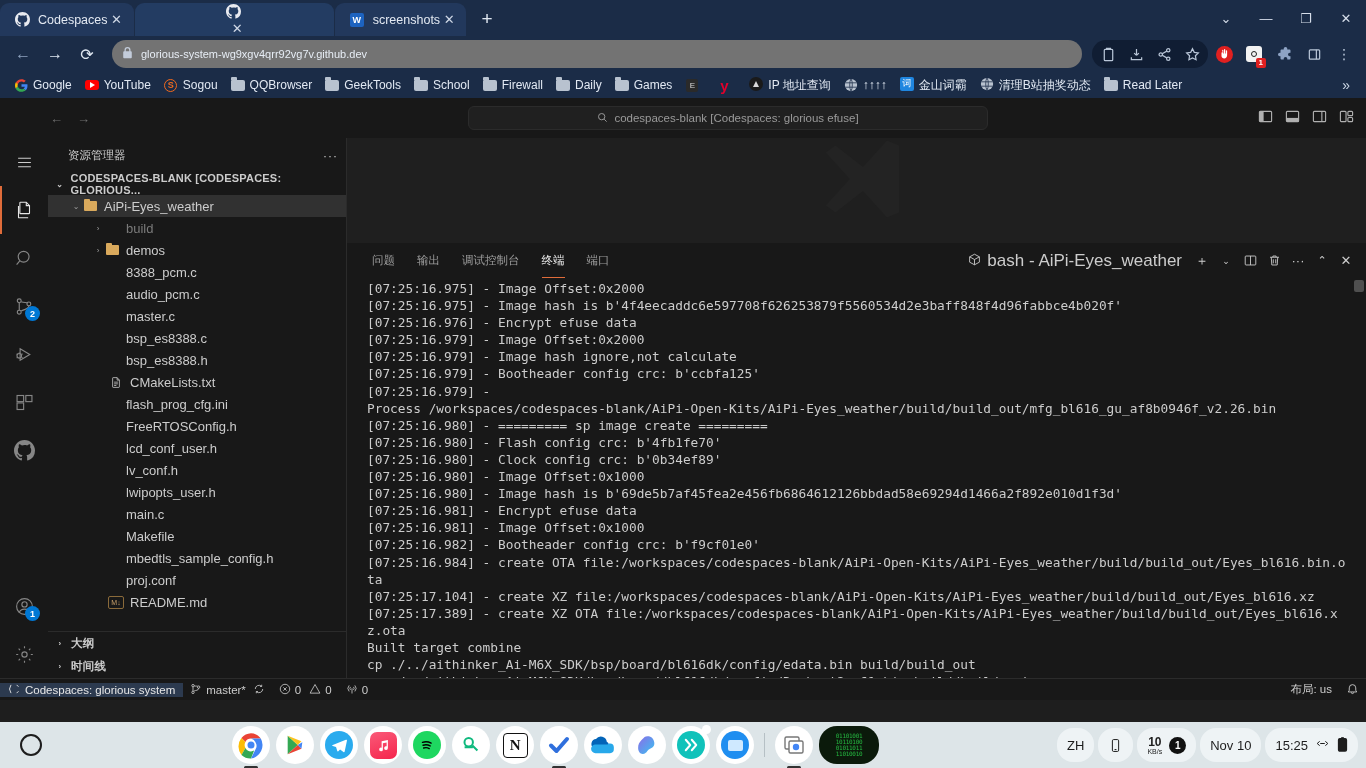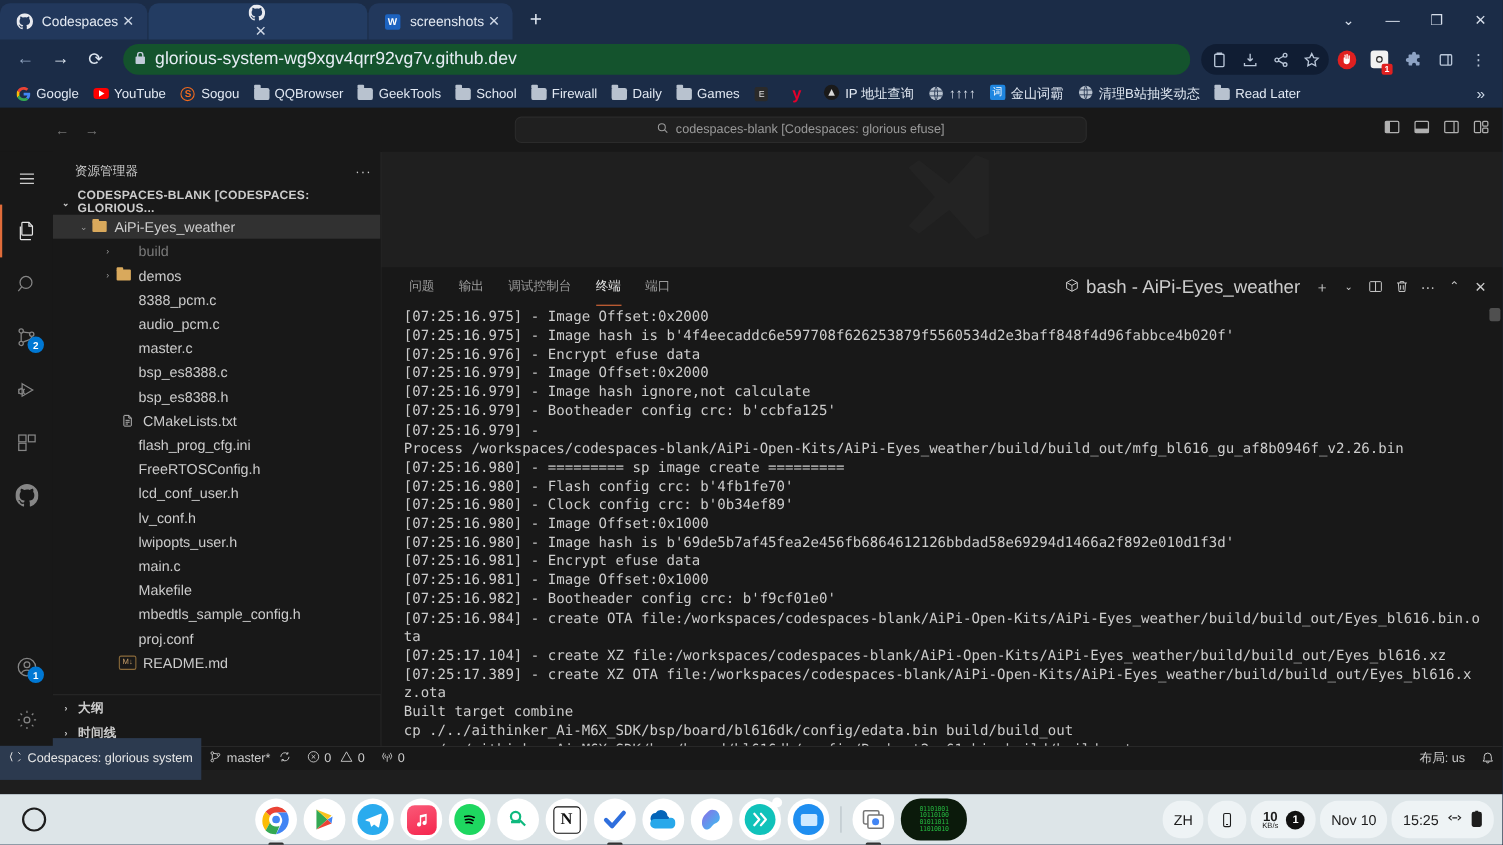--- a/index.html
+++ b/index.html
@@ -32,22 +32,22 @@
   .tab-newtab { width:28px; height:28px; display:flex; align-items:center; justify-content:center;
       color:#dfe6f0; font-size:19px; margin-left:6px; margin-bottom:3px; }
   .win-controls { position:absolute; right:0; top:0; height:36px; display:flex; align-items:center; }
   .win-btn { width:40px; height:32px; display:flex; align-items:center; justify-content:center; color:#d6deea; font-size:13px;}
 
   
   .toolbar { height:36px; display:flex; align-items:center; padding:0 8px; gap:2px; }
   .nav-btn { width:30px; height:30px; display:flex; align-items:center; justify-content:center; color:#8fa3bf; font-size:16px; }
   .nav-btn.on { color:#dfe7f1; }
   .omnibox {
-    flex:1; height:28px; background:#14532d; border-radius:14px; display:flex; align-items:center;
-    padding:0 10px; margin:0 8px; color:#e7edf5; font-size:16px; gap:8px;
+    flex:1; height:28px; background:#737373; border-radius:14px; display:flex; align-items:center;
+    padding:0 10px; margin:0 8px; color:#e7edf5; font-size:11px; gap:8px;
   }
   .omnibox .lock { font-size:11px; color:#c3ccda; }
   .tb-icons { display:flex; align-items:center; gap:2px; }
   .tb-ico { width:28px; height:28px; display:flex; align-items:center; justify-content:center; color:#b9c6d8; font-size:14px; position:relative;}
   .ext-pill { display:flex; align-items:center; background:#101d33; border-radius:14px; height:28px; padding:0 2px; }
 
   
   .bookmarks { height:26px; display:flex; align-items:center; padding:0 8px; gap:1px; font-size:12px; color:#e2e9f3; overflow:hidden;}
   .bm { display:flex; align-items:flex-start; gap:5px; padding:3px 6px; border-radius:4px; white-space:nowrap; }
   .bm .favicon { width:14px; height:14px; flex:none; display:flex; align-items:center; justify-content:center; font-size:11px;}
@@ -98,21 +98,21 @@
   .ptab.active:after { content:""; position:absolute; left:11px; right:11px; bottom:0; height:1.5px; background:#e06c3a;}
   .panel-actions { margin-left:auto; display:flex; align-items:center; gap:0; padding-right:8px; color:#cccccc; }
   .pa-label { font-size:17px; color:#cccccc; display:flex; align-items:center; gap:6px; margin-right:8px;}
   .pa-btn { width:24px; height:24px; display:flex; align-items:center; justify-content:center; font-size:13px; color:#cccccc; }
   .terminal { flex:1; padding:2px 14px 0 20px; overflow:hidden; position:relative;
       font-family:"DejaVu Sans Mono", monospace; font-size:12.8px; line-height:17.1px; color:#cccccc; }
   .tline { white-space:pre-wrap; word-break:break-all; }
   .term-scroll { position:absolute; right:2px; top:2px; width:10px; height:12px; background:#4f4f4f; border-radius:2px;}
 
   .statusbar { height:22px; background:#181818; display:flex; align-items:center; font-size:11.5px; color:#cccccc; border-top:1px solid #2b2b2b;}
-  .sb-remote { background:#2c3a4f; height:38px; display:flex; align-items:center; gap:5px; padding:0 8px; color:#e7e7e7; }
+  .sb-remote { background:#2c3a4f; height:14px; display:flex; align-items:center; gap:5px; padding:0 8px; color:#e7e7e7; }
   .sb-item { display:flex; align-items:center; gap:4px; padding:0 7px; height:22px; }
   .sb-right { margin-left:auto; display:flex; align-items:center; }
 
   
   .taskbar { position:absolute; left:0; top:722px; width:1366px; height:46px; background:#dde5e8; display:flex; align-items:center; }
   .tb-start { width:46px; height:46px; display:flex; align-items:center; justify-content:center; margin-left:8px;}
   .start-o { width:22px; height:22px; border:2.5px solid #1d1d1d; border-radius:50%; }
   .tb-apps { display:flex; align-items:center; gap:6px; margin:0 auto; }
   .tb-app { width:38px; height:38px; border-radius:50%; display:flex; align-items:center; justify-content:center; position:relative; background:#fff; }
   .tb-app.noBg { background:transparent; }

